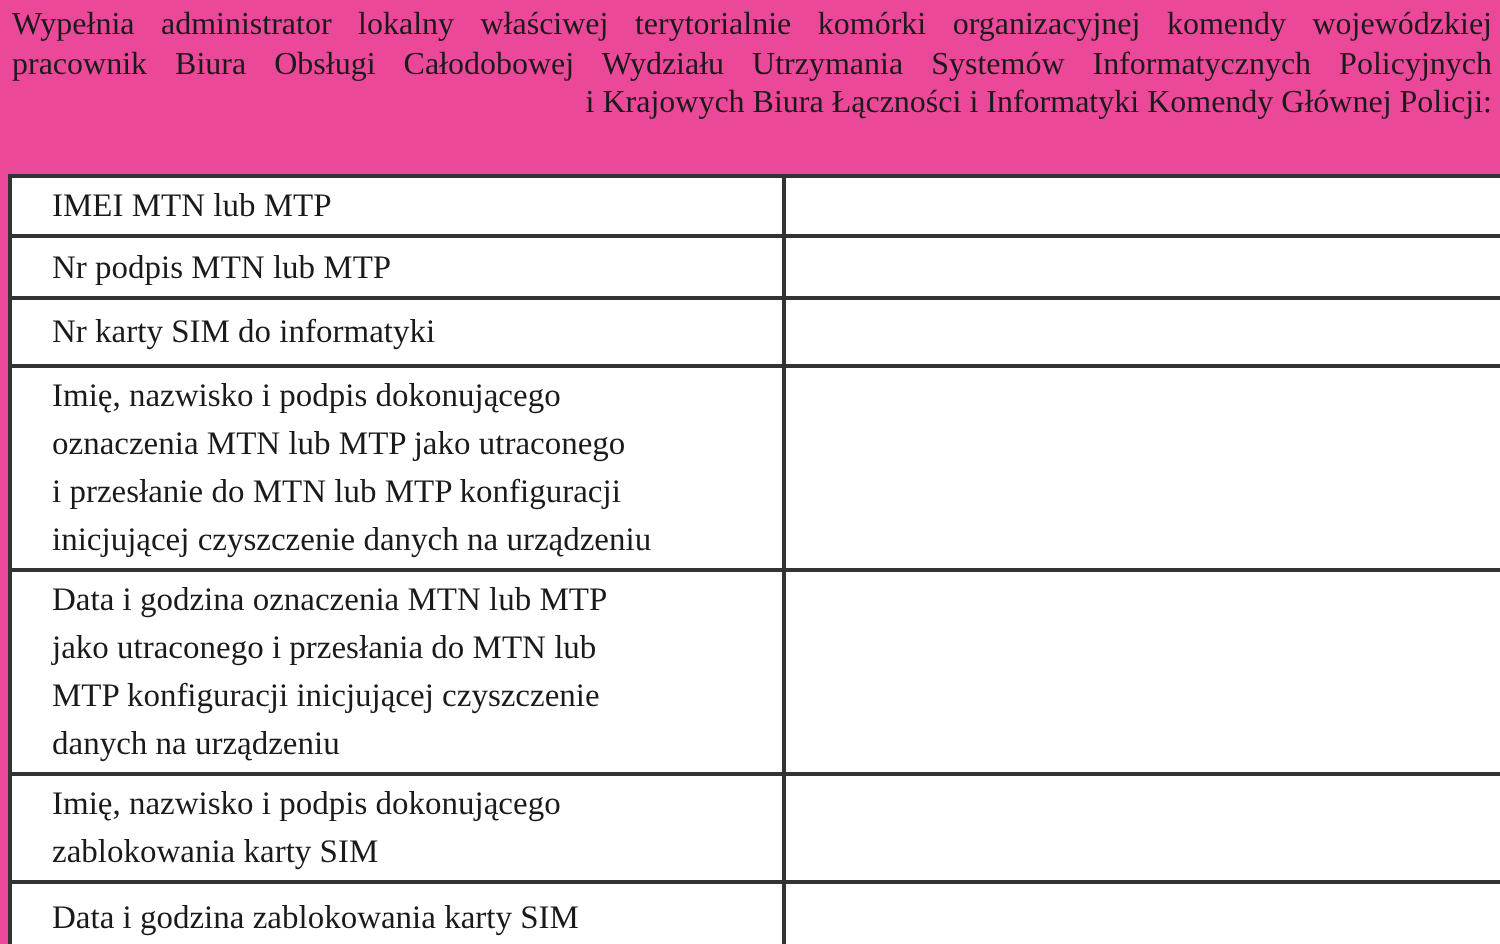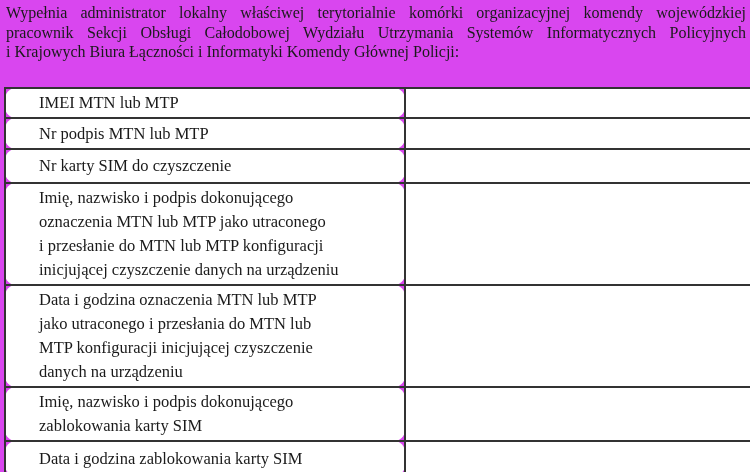--- a/index.html
+++ b/index.html
@@ -9,99 +9,98 @@
     width: 750px;
     height: 472px;
     overflow: hidden;
     font-family: "Liberation Serif", "DejaVu Serif", serif;
     color: #1a1a1a;
   }
   .page {
     position: relative;
     width: 750px;
     height: 472px;
-    background: #d946ef;
+    background: #ec4899;
     font-family: Liberation Serif, serif;
   }
   .intro {
     position: absolute;
     top: 3px;
     left: 6px;
     width: 740px;
     font-size: 16px;
     line-height: 19.5px;
   }
   .intro-line {
     display: block;
     white-space: normal;
   }
   .intro-line.justified {
     text-align: justify;
     text-align-last: justify;
   }
   .intro-line.last {
-    text-align: left;
+    text-align: right;
   }
   table.form-table {
     position: absolute;
     top: 87px;
     left: 4px;
     width: 716px;
     border-collapse: collapse;
     table-layout: fixed;
     font-size: 16.5px;
     line-height: 24px;
   }
   table.form-table td {
     border: 2px solid #333333;
     vertical-align: middle;
     overflow: hidden;
     background: #ffffff;
   }
   td.label-cell {
     width: 359px;
-    padding: 2px 6px 2px 33px;
+    padding: 2px 6px 2px 20px;
     white-space: pre-line;
-    border-radius: 11px;
   }
   td.value-cell {
     width: 357px;
     padding: 2px 6px;
   }
   tr.r-short  { height: 29px; }
   tr.r-short2 { height: 31px; }
   tr.r-short3 { height: 34px; }
   tr.r-tall   { height: 98px; }
   tr.r-tall2  { height: 101px; }
   tr.r-mid    { height: 51px; }
   tr.r-last   { height: 35px; }
 </style>
 </head>
 <body>
 
 <div class="page">
 
   <div class="intro">
     <span class="intro-line justified">Wypełnia administrator lokalny właściwej terytorialnie komórki organizacyjnej komendy wojewódzkiej</span>
-    <span class="intro-line justified">pracownik Sekcji Obsługi Całodobowej Wydziału Utrzymania Systemów Informatycznych Policyjnych</span>
+    <span class="intro-line justified">pracownik Biura Obsługi Całodobowej Wydziału Utrzymania Systemów Informatycznych Policyjnych</span>
     <span class="intro-line last">i Krajowych Biura Łączności i Informatyki Komendy Głównej Policji:</span>
   </div>
 
   <table class="form-table">
     <tbody>
       <tr class="r-short">
         <td class="label-cell">IMEI MTN lub MTP</td>
         <td class="value-cell"></td>
       </tr>
       <tr class="r-short2">
         <td class="label-cell">Nr podpis MTN lub MTP</td>
         <td class="value-cell"></td>
       </tr>
       <tr class="r-short3">
-        <td class="label-cell">Nr karty SIM do czyszczenie</td>
+        <td class="label-cell">Nr karty SIM do informatyki</td>
         <td class="value-cell"></td>
       </tr>
       <tr class="r-tall">
         <td class="label-cell">Imię, nazwisko i podpis dokonującego
 oznaczenia MTN lub MTP jako utraconego
 i przesłanie do MTN lub MTP konfiguracji
 inicjującej czyszczenie danych na urządzeniu</td>
         <td class="value-cell"></td>
       </tr>
       <tr class="r-tall2">

